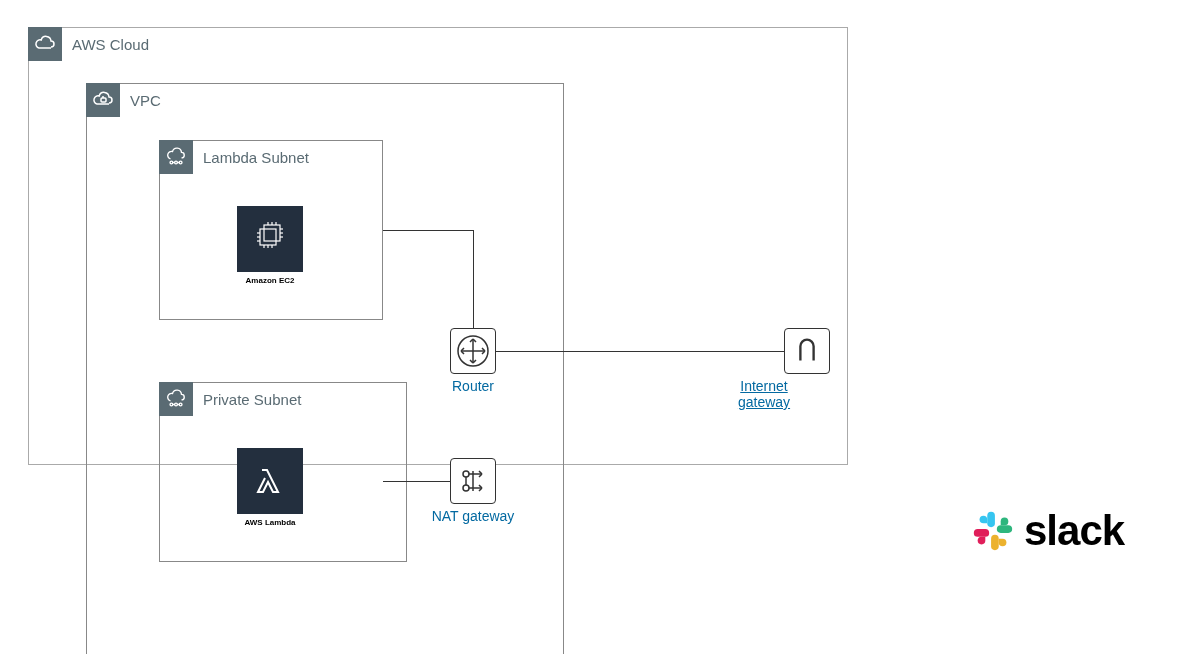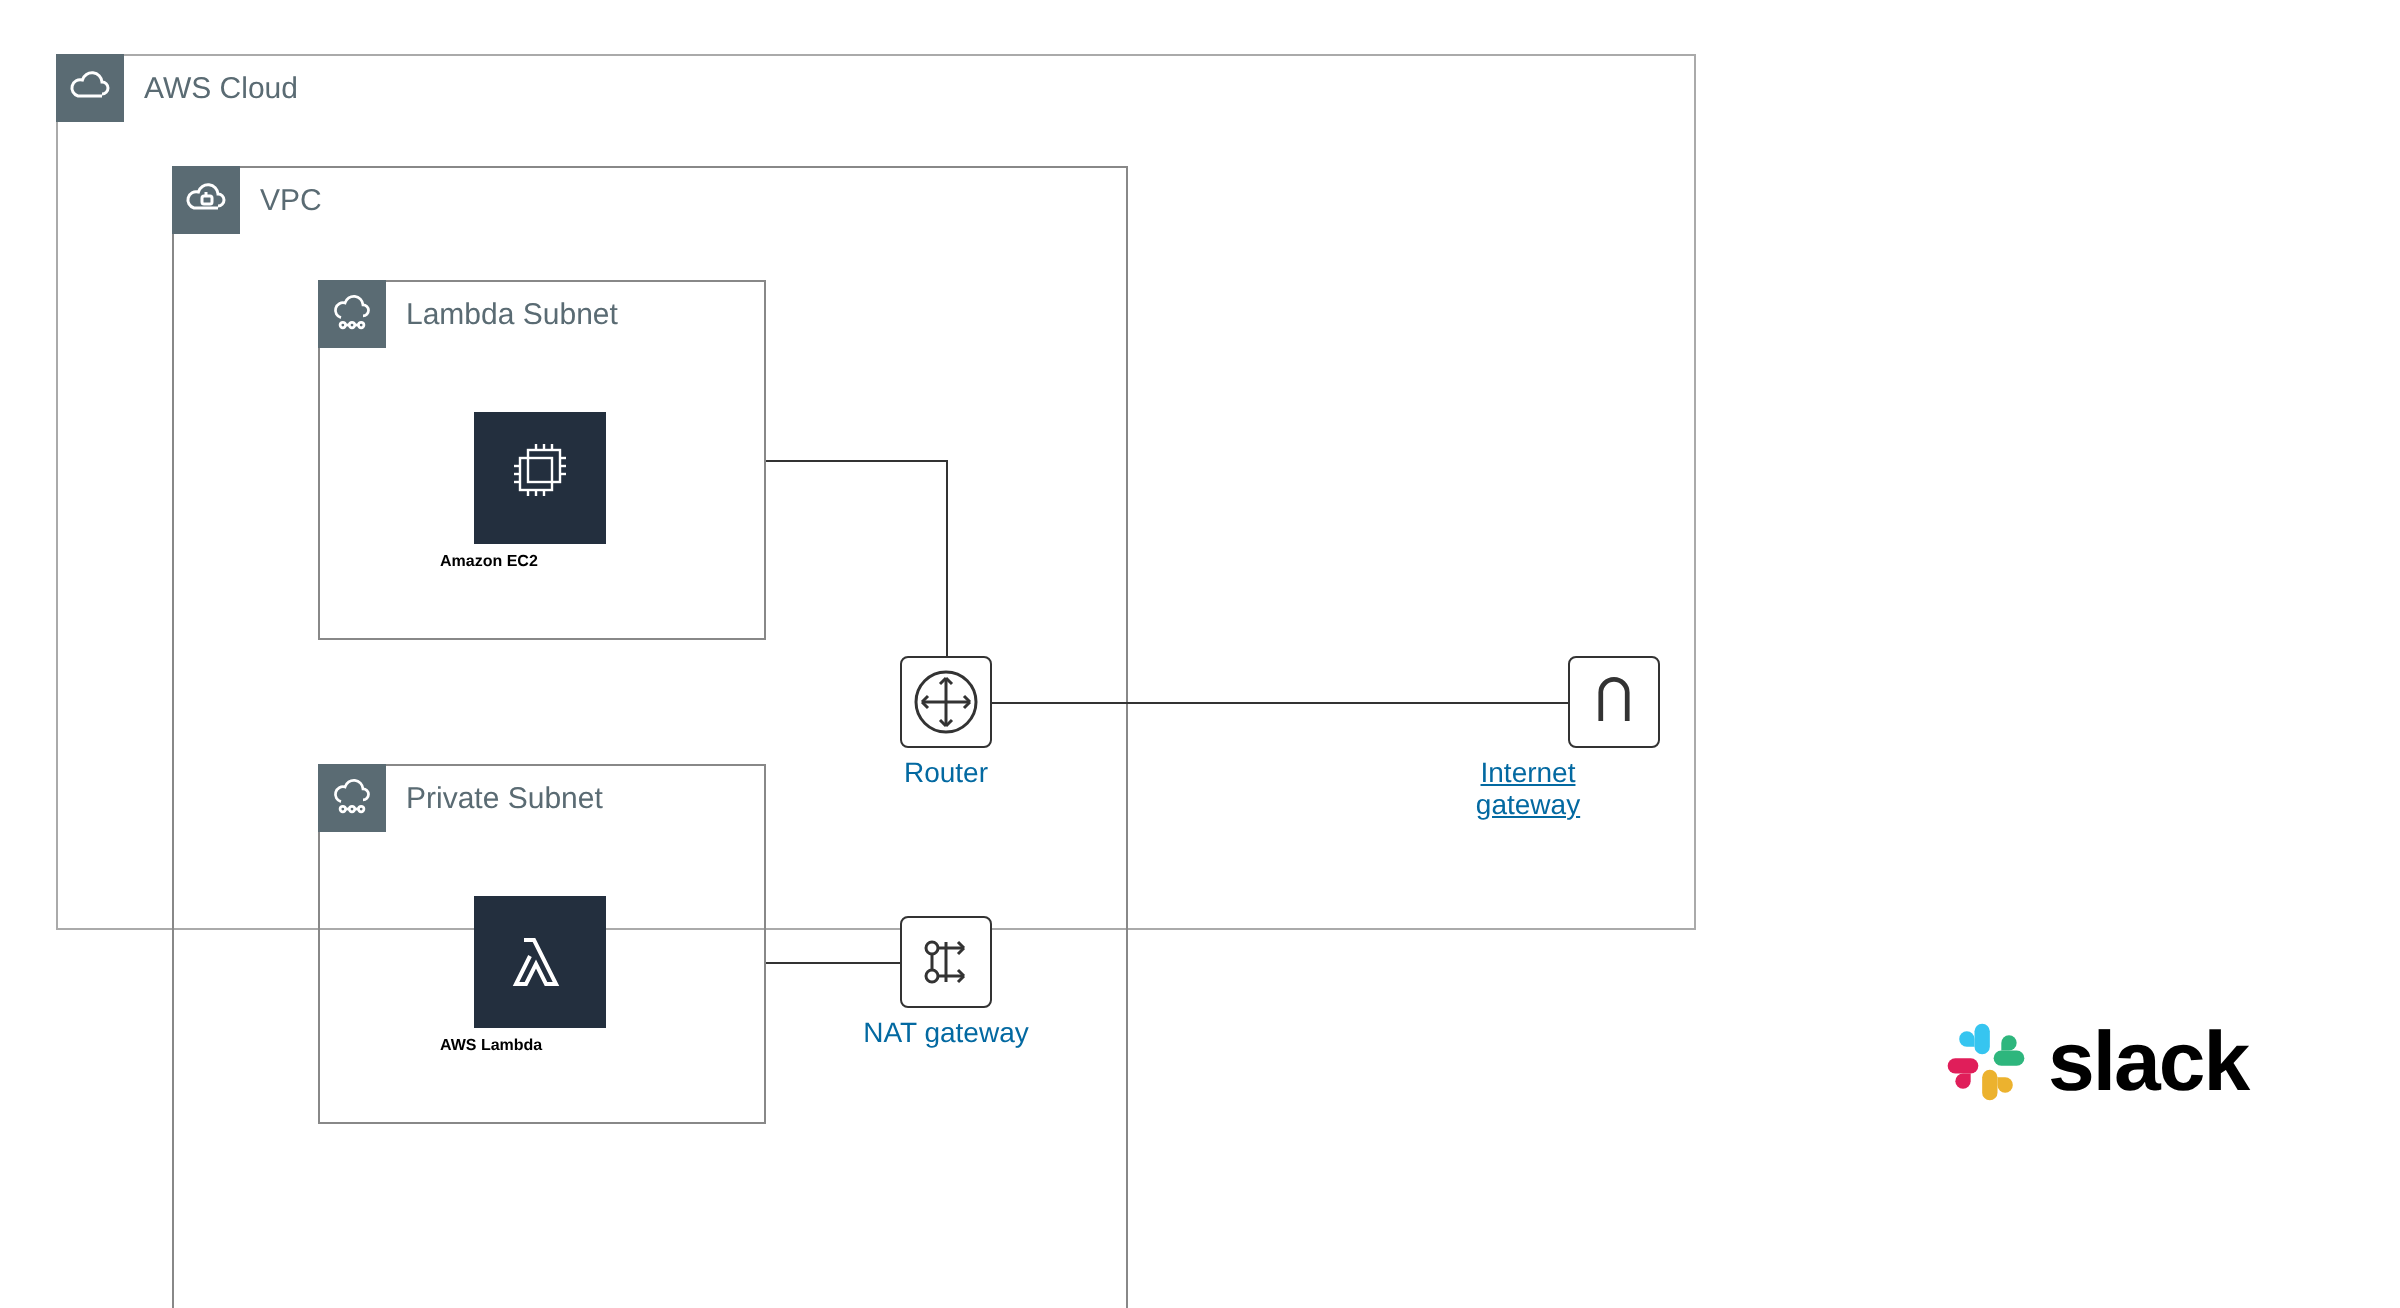--- a/index.html
+++ b/index.html
@@ -49,20 +49,21 @@
     background: #232f3e;
     display: flex;
     align-items: center;
     justify-content: center;
   }
   .service-label {
     position: absolute;
     font-size: 8px;
     font-weight: bold;
     color: #000;
+    text-align: center;
     width: 100px;
   }
   .node-icon {
     position: absolute;
     width: 46px;
     height: 46px;
     border: 1px solid #333;
     border-radius: 4px;
     background: #fff;
     display: flex;
@@ -153,21 +154,21 @@
       <line x1="30" y1="10" x2="33" y2="10"></line>
         <line x1="30" y1="14" x2="33" y2="14"></line>
         <line x1="30" y1="18" x2="33" y2="18"></line>
       <line x1="18" y1="6" x2="18" y2="3"></line>
         <line x1="22" y1="6" x2="22" y2="3"></line>
         <line x1="26" y1="6" x2="26" y2="3"></line>
     </svg>
   </div>
   <div class="service-label" style="left:220px; top:276px;">Amazon EC2</div>
 
-  <div class="box" style="left:159px; top:382px; width:224px; height:180px; border-color:#888;">
+  <div class="box" style="left:159px; top:382px; width:248px; height:180px; border-color:#888;">
     <div class="hdr">
       <div class="hdr-icon">
         <svg width="22" height="22" viewBox="0 0 24 24" fill="none" stroke="#fff" stroke-width="1.5">
           <path d="M18 13a3 3 0 000-6 5 5 0 00-9.8-1A4 4 0 006 14"></path>
           <circle cx="7" cy="18" r="1.5"></circle>
             <circle cx="12" cy="18" r="1.5"></circle>
             <circle cx="17" cy="18" r="1.5"></circle>
           <line x1="8.5" y1="18" x2="10.5" y2="18"></line>
             <line x1="13.5" y1="18" x2="15.5" y2="18"></line>
         </svg>

